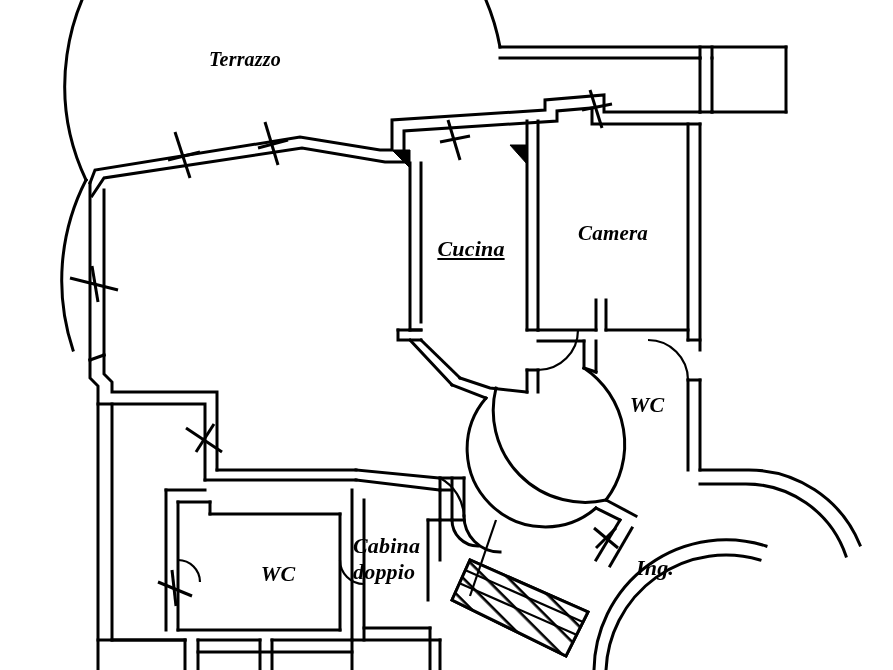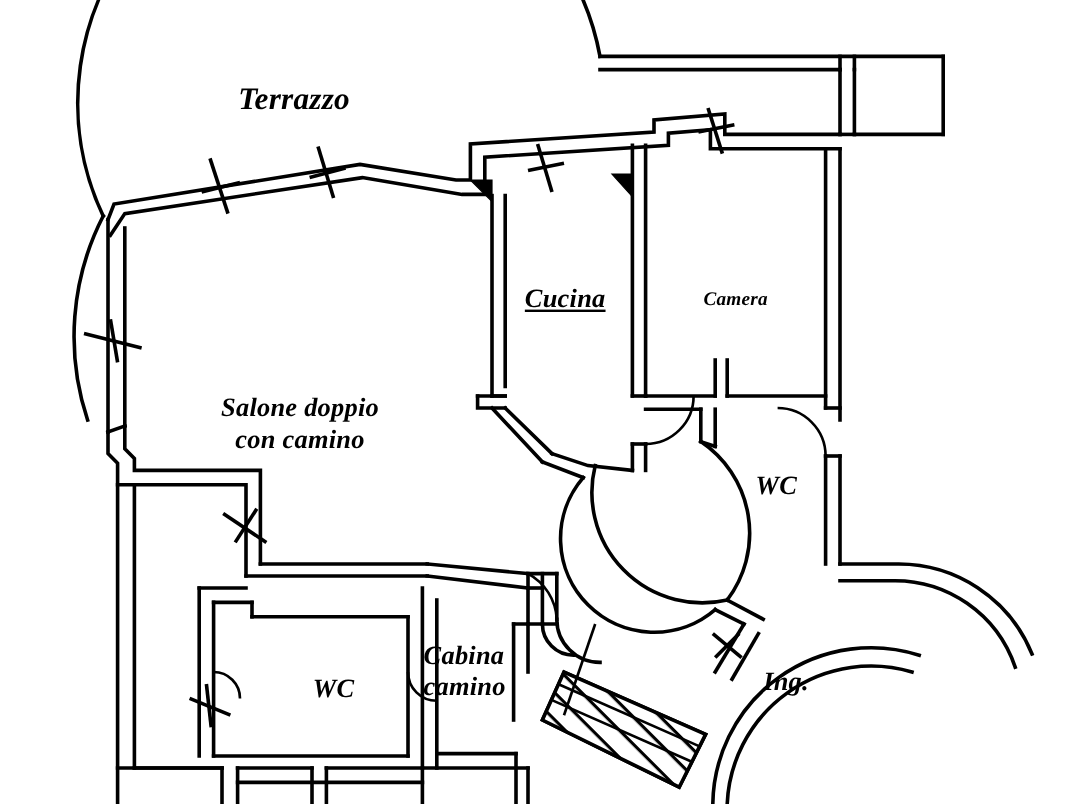--- a/index.html
+++ b/index.html
@@ -205,33 +205,29 @@
       <path d="M 594 528 L 618 548"></path>
       <path d="M 596 548 L 616 528"></path>
     </g>
 
     <g fill="#000000" stroke="#000000" stroke-width="1">
       <path d="M 392 150 L 410 150 L 410 168 Z"></path>
       <path d="M 510 145 L 527 145 L 527 164 Z"></path>
     </g>
   </svg>
 
-  <div class="room-label" style="left: 190px; top: 48px; width: 110px; font-size: 26px; margin-top: 20px;">Terrazzo</div>
-
-  <div class="room-label" style="left: 160px; top: 275px; width: 180px; font-size: 22px;">
-    <div style="white-space:pre-line;">Salone doppio
-con camino</div>
-  </div>
+  <div class="room-label" style="left: 190px; top: 48px; width: 110px; font-size: 20px;">Terrazzo</div>
+
 
   <div class="room-label" style="left: 426px; top: 236px; width: 90px; font-size: 22px; text-decoration: underline;">Cucina</div>
 
-  <div class="room-label" style="left: 563px; top: 221px; width: 100px; font-size: 16px; margin-top: 20px;">Camera</div>
+  <div class="room-label" style="left: 563px; top: 221px; width: 100px; font-size: 21px;">Camera</div>
 
   <div class="room-label" style="left: 622px; top: 392px; width: 50px; font-size: 22px;">WC</div>
 
   <div class="room-label" style="left: 253px; top: 561px; width: 50px; font-size: 22px;">WC</div>
 
   <div class="room-label" style="left: 353px; top: 533px; width: 100px; white-space: pre-line; text-align: left; font-size: 22px;">Cabina
-camino</div>
+doppio</div>
 
   <div class="room-label" style="left: 625px; top: 555px; width: 60px; font-size: 22px;">Ing.</div>
 
 </div>
 
 </body></html>

